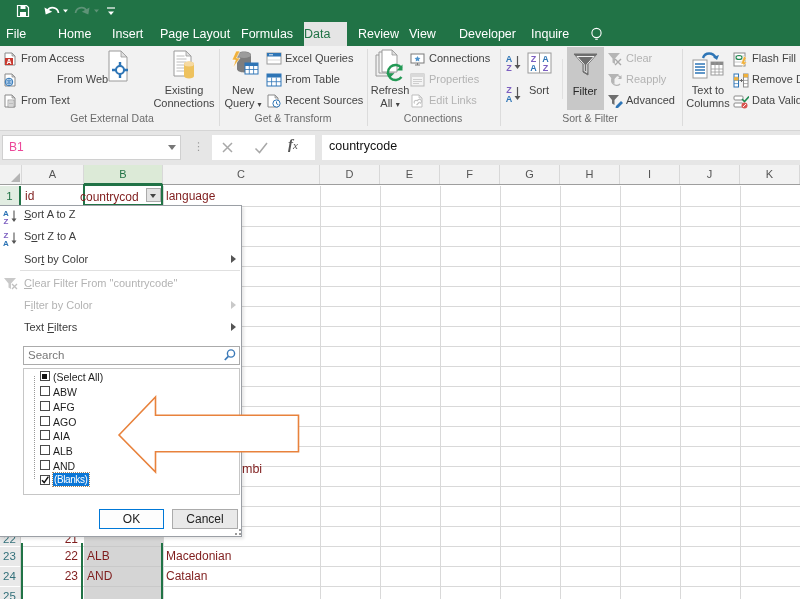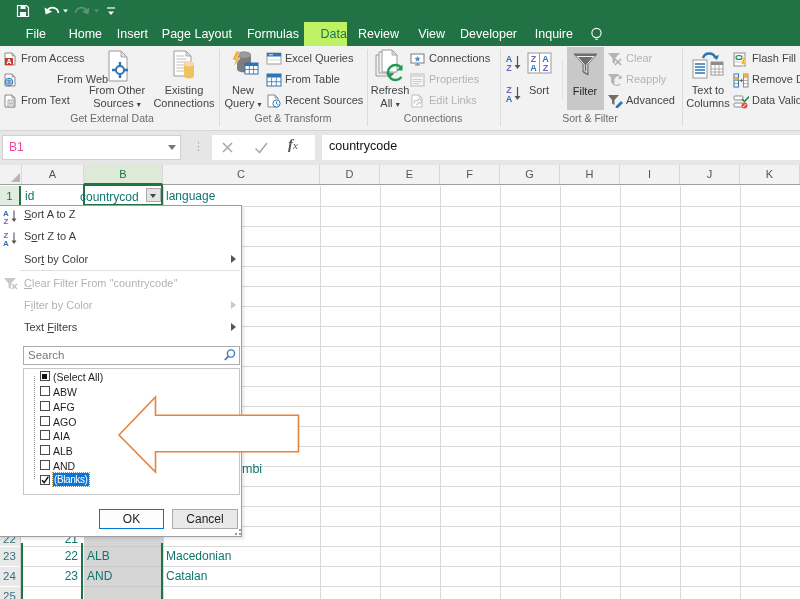--- a/index.html
+++ b/index.html
@@ -1,23 +1,23 @@
 <!DOCTYPE html>
 <html><head><meta charset="utf-8"><style>
 *{margin:0;padding:0;box-sizing:border-box;}
 html,body{width:800px;height:599px;overflow:hidden;}
 body{font-family:"Liberation Sans",sans-serif;}
 #page{position:relative;width:800px;height:599px;background:#fff;overflow:hidden;}
 .abs{position:absolute;}
-.tab{position:absolute;top:22px;height:24px;line-height:24px;color:#fff;font-size:12.5px;text-align:right;white-space:nowrap;}
+.tab{position:absolute;top:22px;height:24px;line-height:24px;color:#fff;font-size:12.5px;text-align:left;white-space:nowrap;}
 .glabel{position:absolute;top:112px;font-size:10.5px;color:#6b6b6b;text-align:center;white-space:nowrap;}
 .rtxt{position:absolute;font-size:11px;color:#444;line-height:13px;white-space:nowrap;}
 .bigtxt{position:absolute;font-size:11px;color:#444;text-align:center;line-height:13px;white-space:nowrap;}
 .hdr{position:absolute;top:165px;height:19px;line-height:19px;font-size:11px;color:#555;text-align:center;border-right:1px solid #d8d8d8;}
-.celltxt{position:absolute;font-size:12px;color:#0f766e;white-space:nowrap;line-height:20px;}
+.celltxt{position:absolute;font-size:12px;color:#7f1d1d;white-space:nowrap;line-height:20px;}
 .mi{position:absolute;left:24px;font-size:11px;color:#3c3c3c;white-space:nowrap;}
 .mid{position:absolute;left:24px;font-size:11px;color:#b3b3b3;white-space:nowrap;}
 .cbl{position:absolute;left:53px;font-size:10.5px;color:#1e1e1e;white-space:nowrap;}
 .cb{position:absolute;left:39.5px;width:10px;height:10px;background:#fff;border:1px solid #4a4a4a;}
 .rn{position:absolute;left:0;width:19px;text-align:center;font-size:11.5px;color:#32707a;line-height:20px;}
 </style></head>
 <body>
 <div id="page">
 
 <div class="abs" style="left:0;top:0;width:800px;height:22px;background:#217346;"></div>
@@ -43,21 +43,21 @@
       <path d="M1 2h8" stroke="#fff" stroke-width="1.2"></path>
       <path d="M2 5.5l6 0-3 3.5z" fill="#fff"></path>
     </svg>
 
 <div class="abs" style="left:0;top:22px;width:800px;height:24px;background:#217346;"></div>
 <div class="tab" style="left:6px;width:40px;">File</div>
 <div class="tab" style="left:58px;width:44px;">Home</div>
 <div class="tab" style="left:112px;width:36px;">Insert</div>
 <div class="tab" style="left:160px;width:72px;">Page Layout</div>
 <div class="tab" style="left:241px;width:58px;">Formulas</div>
-<div class="tab" style="left:304px;width:43px;background:#bef264;color:#217346;">Data</div>
+<div class="tab" style="left:304px;width:43px;background:#e5e5e5;color:#217346;">Data</div>
 <div class="tab" style="left:358px;width:38px;">Review</div>
 <div class="tab" style="left:409px;width:36px;">View</div>
 <div class="tab" style="left:459px;width:58px;">Developer</div>
 <div class="tab" style="left:531px;width:42px;">Inquire</div>
 <svg class="abs" style="left:590px;top:27px" width="13" height="15" viewBox="0 0 13 15">
       <circle cx="6.5" cy="6" r="4.6" fill="none" stroke="#fff" stroke-width="1.1"></circle>
       <path d="M4.8 10.5h3.4M5.2 12.2h2.6" stroke="#fff" stroke-width="1.1"></path>
     </svg>
 
 <div class="abs" style="left:0;top:46px;width:800px;height:85px;background:#f2f2f2;border-bottom:1px solid #d5d5d5;"></div>
@@ -91,21 +91,20 @@
       <rect x="4" y="6" width="6" height="7" fill="#efefef" stroke="#8a8a8a" stroke-width=".7"></rect>
       <path d="M5 8h4M5 9.5h4M5 11h4" stroke="#9a9a9a" stroke-width=".6"></path>
     </svg>
 <div class="rtxt" style="left:21px;top:94px;">From Text</div>
 <svg class="abs" style="left:103px;top:50px" width="30" height="32" viewBox="0 0 30 32">
       <path d="M6 1h12l6 6v24H6z" fill="#fff" stroke="#9a9a9a"></path>
       <path d="M18 1l6 6h-6z" fill="#e0e0e0" stroke="#9a9a9a" stroke-width=".8"></path>
       <circle cx="17" cy="20" r="4" fill="#fff" stroke="#2e75b6" stroke-width="2"></circle>
       <path d="M17 12v4M17 24v4M9 20h4M21 20h4" stroke="#2e75b6" stroke-width="2.4"></path>
     </svg>
-<div class="bigtxt" style="left:77px;top:84px;width:80px;">From Other<br>Sources <span style="font-size:8px;">▾</span></div>
 <svg class="abs" style="left:170px;top:50px" width="30" height="32" viewBox="0 0 30 32">
       <path d="M4 1h12l5 5v20H4z" fill="#fff" stroke="#9a9a9a"></path>
       <path d="M16 1l5 5h-5z" fill="#e0e0e0" stroke="#9a9a9a" stroke-width=".8"></path>
       <path d="M6.5 6h8M6.5 9h10M6.5 12h10M6.5 15h10M6.5 18h10M6.5 21h10" stroke="#bdbdbd"></path>
       <path d="M14 14c0-1.5 2.2-2.5 5-2.5s5 1 5 2.5v12c0 1.5-2.2 2.5-5 2.5s-5-1-5-2.5z" fill="#eec25e"></path>
       <ellipse cx="19" cy="14" rx="5" ry="2.5" fill="#f6daa2"></ellipse>
     </svg>
 <div class="bigtxt" style="left:144px;top:84px;width:80px;">Existing<br>Connections</div>
 
 <svg class="abs" style="left:228px;top:50px" width="32" height="32" viewBox="0 0 32 32">

